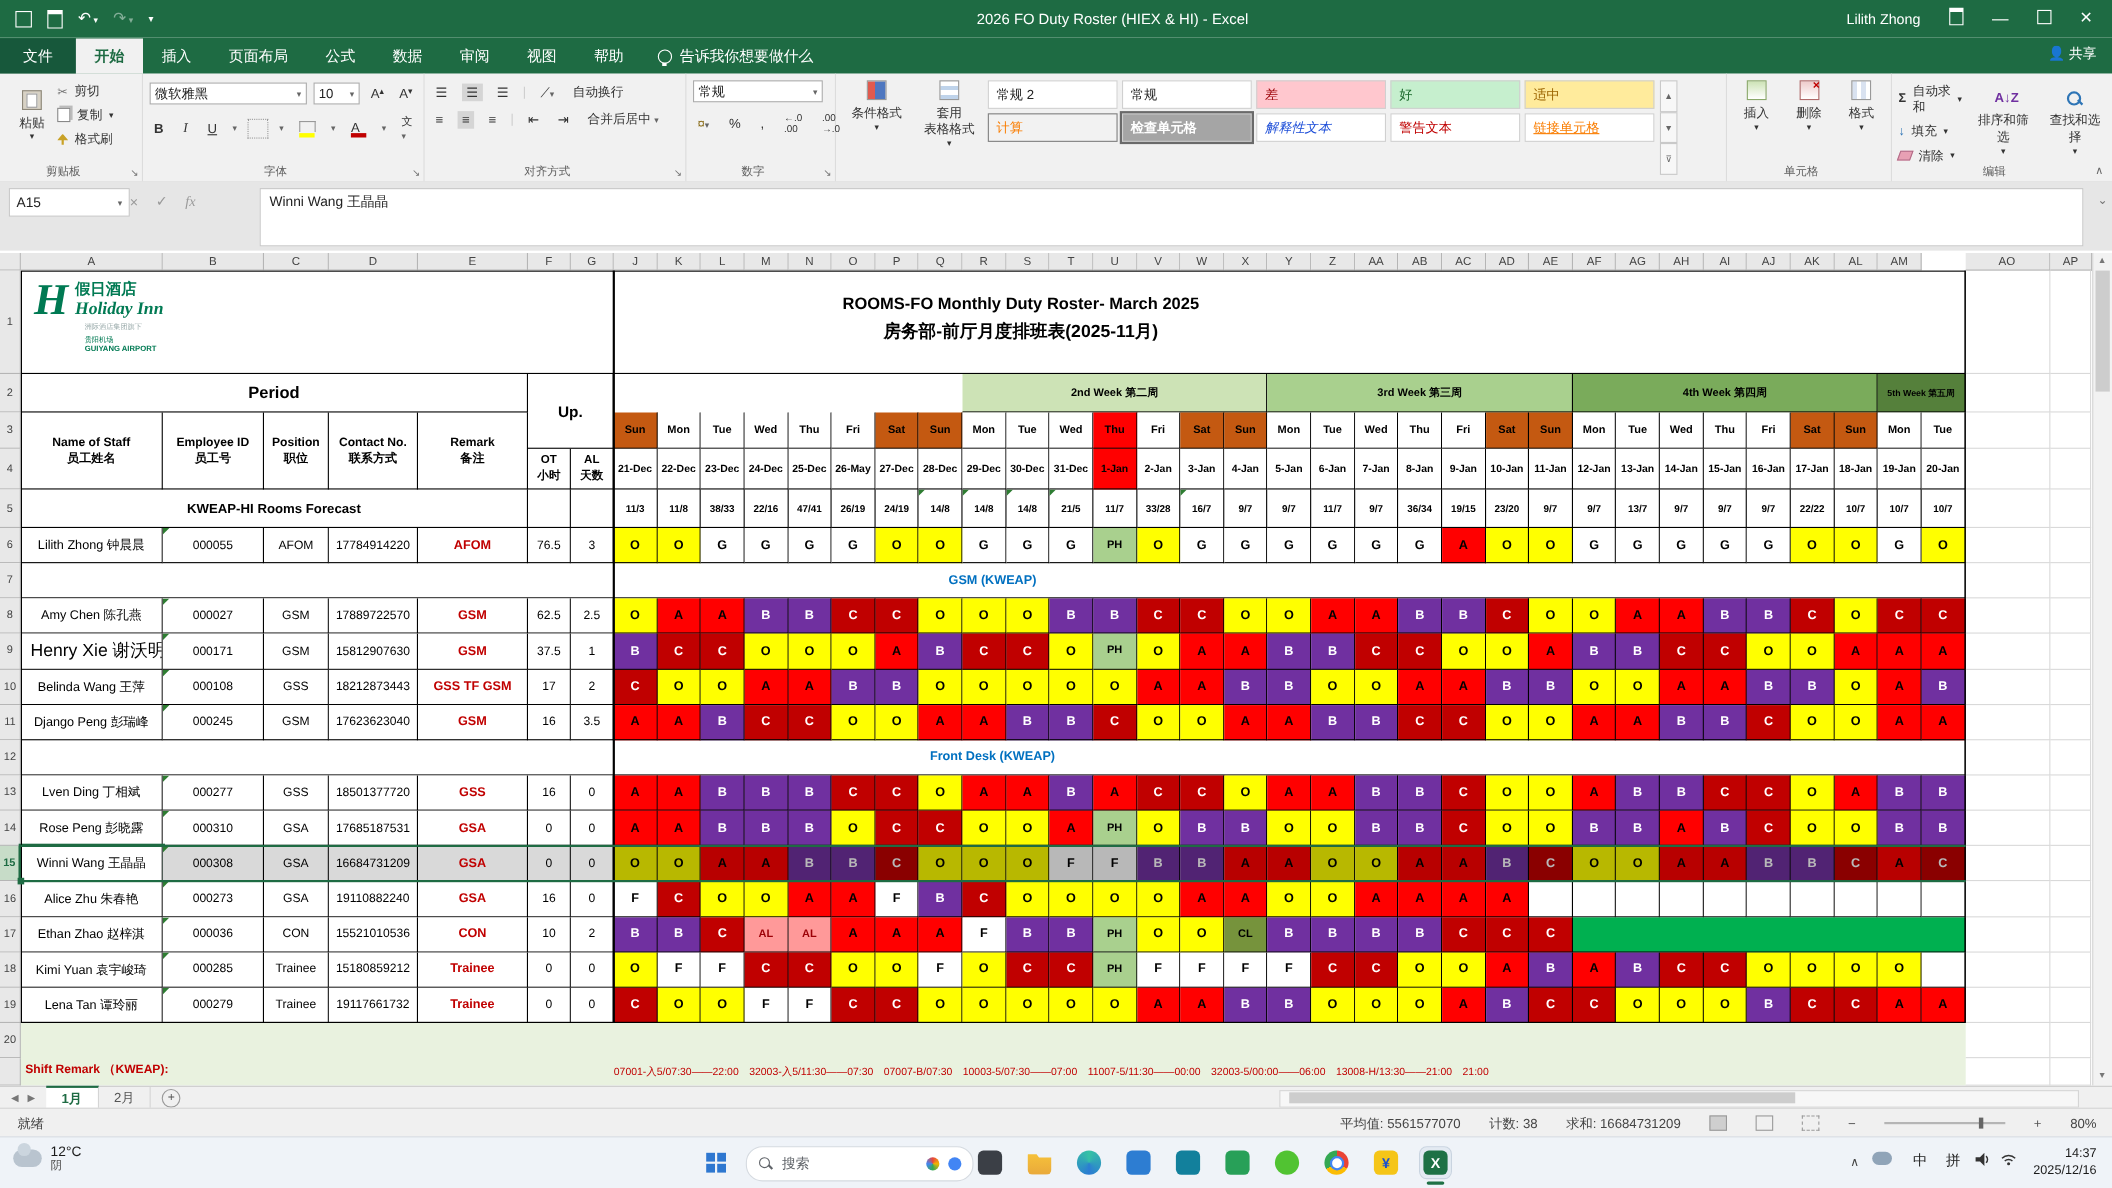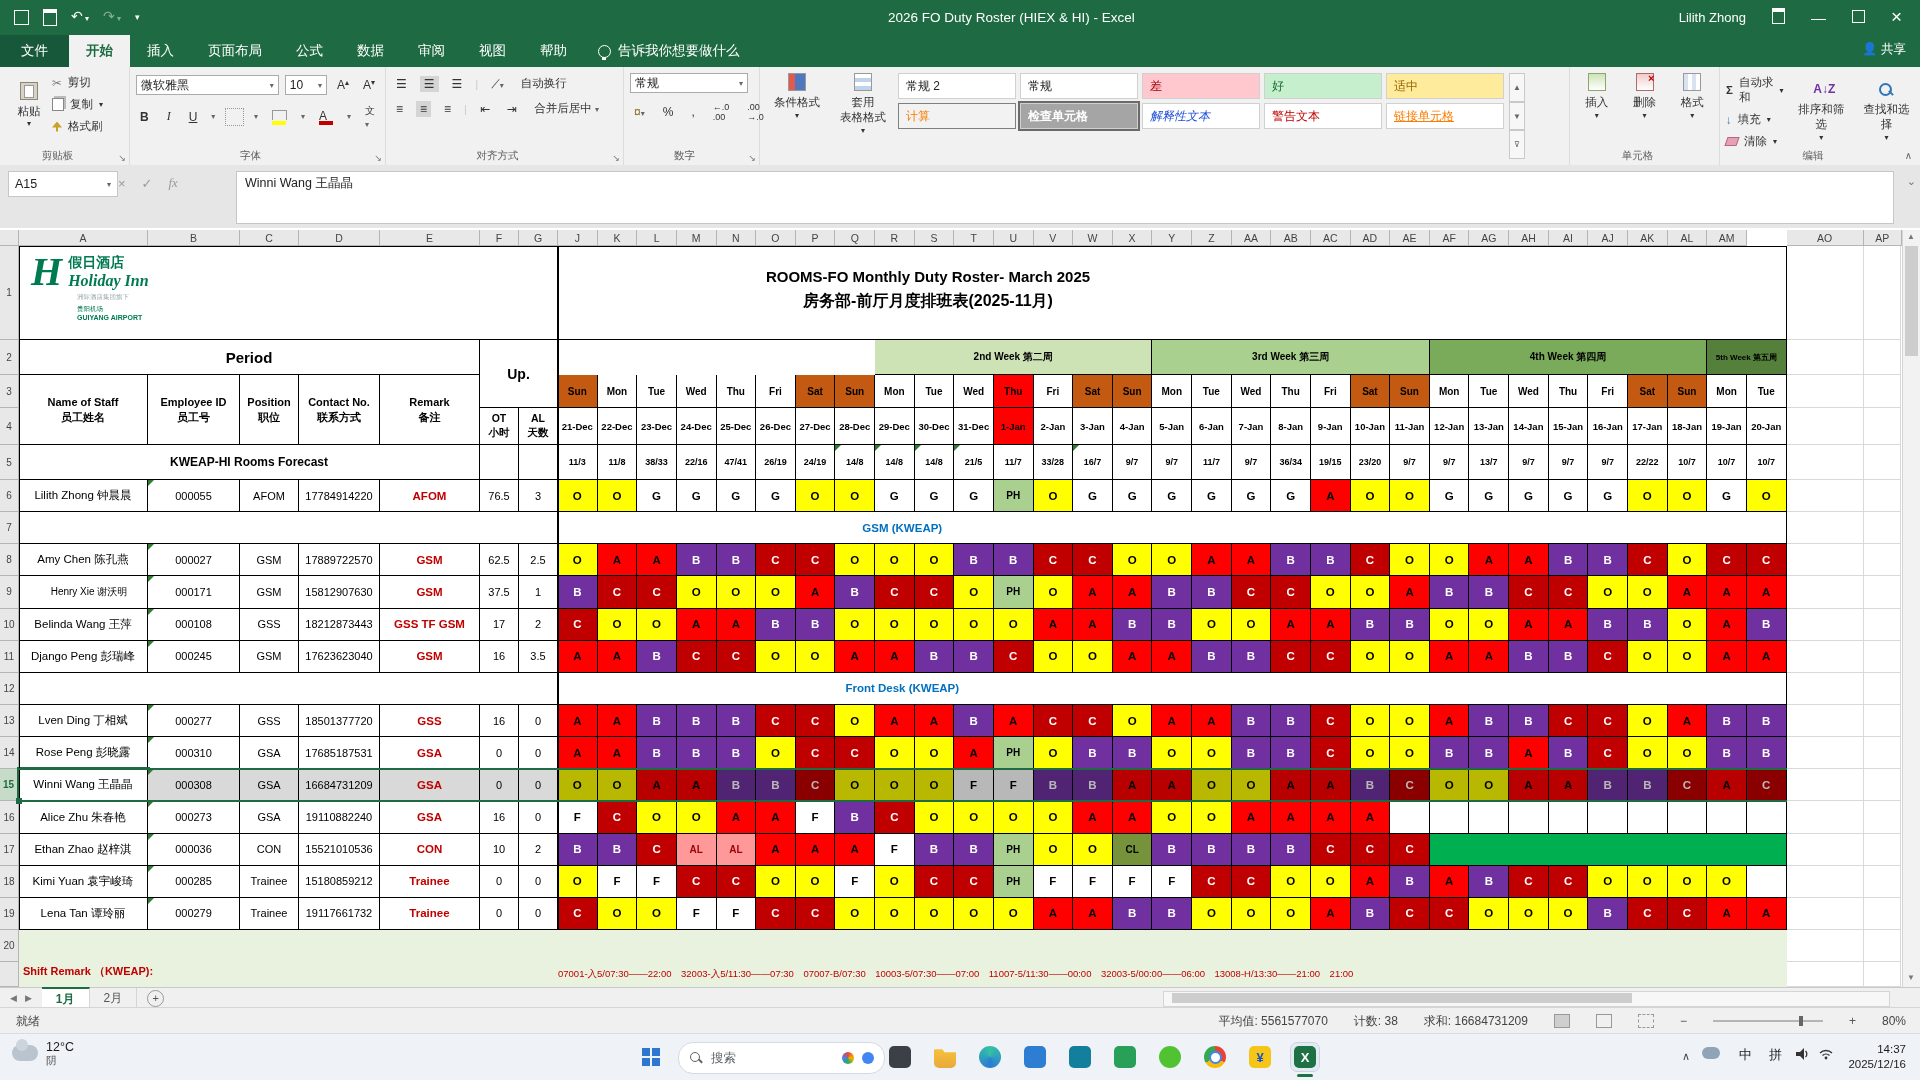--- a/index.html
+++ b/index.html
@@ -425,21 +425,21 @@
     <div class="tc " style="position: absolute; left: 558px; top: 180px; width: 39.63px; height: 37px; background: rgb(255, 255, 255); font-size: 9.5px; font-weight: bold;">21-Dec</div>
     <div class="tc " style="position: absolute; left: 597.63px; top: 147px; width: 39.63px; height: 33px; background: rgb(255, 255, 255); font-size: 10px; font-weight: bold;">Mon</div>
     <div class="tc " style="position: absolute; left: 597.63px; top: 180px; width: 39.63px; height: 37px; background: rgb(255, 255, 255); font-size: 9.5px; font-weight: bold;">22-Dec</div>
     <div class="tc " style="position: absolute; left: 637.26px; top: 147px; width: 39.63px; height: 33px; background: rgb(255, 255, 255); font-size: 10px; font-weight: bold;">Tue</div>
     <div class="tc " style="position: absolute; left: 637.26px; top: 180px; width: 39.63px; height: 37px; background: rgb(255, 255, 255); font-size: 9.5px; font-weight: bold;">23-Dec</div>
     <div class="tc " style="position: absolute; left: 676.89px; top: 147px; width: 39.63px; height: 33px; background: rgb(255, 255, 255); font-size: 10px; font-weight: bold;">Wed</div>
     <div class="tc " style="position: absolute; left: 676.89px; top: 180px; width: 39.63px; height: 37px; background: rgb(255, 255, 255); font-size: 9.5px; font-weight: bold;">24-Dec</div>
     <div class="tc " style="position: absolute; left: 716.52px; top: 147px; width: 39.63px; height: 33px; background: rgb(255, 255, 255); font-size: 10px; font-weight: bold;">Thu</div>
     <div class="tc " style="position: absolute; left: 716.52px; top: 180px; width: 39.63px; height: 37px; background: rgb(255, 255, 255); font-size: 9.5px; font-weight: bold;">25-Dec</div>
     <div class="tc " style="position: absolute; left: 756.15px; top: 147px; width: 39.63px; height: 33px; background: rgb(255, 255, 255); font-size: 10px; font-weight: bold;">Fri</div>
-    <div class="tc " style="position: absolute; left: 756.15px; top: 180px; width: 39.63px; height: 37px; background: rgb(255, 255, 255); font-size: 9.5px; font-weight: bold;">26-Dec</div>
+    <div class="tc " style="position: absolute; left: 756.15px; top: 180px; width: 39.63px; height: 37px; background: rgb(255, 255, 255); font-size: 9.5px; font-weight: bold;">26-May</div>
     <div class="tc " style="position: absolute; left: 795.78px; top: 147px; width: 39.63px; height: 33px; background: rgb(196, 89, 17); font-size: 10px; font-weight: bold;">Sat</div>
     <div class="tc " style="position: absolute; left: 795.78px; top: 180px; width: 39.63px; height: 37px; background: rgb(255, 255, 255); font-size: 9.5px; font-weight: bold;">27-Dec</div>
     <div class="tc " style="position: absolute; left: 835.41px; top: 147px; width: 39.63px; height: 33px; background: rgb(196, 89, 17); font-size: 10px; font-weight: bold;">Sun</div>
     <div class="tc " style="position: absolute; left: 835.41px; top: 180px; width: 39.63px; height: 37px; background: rgb(255, 255, 255); font-size: 9.5px; font-weight: bold;">28-Dec</div>
     <div class="tc " style="position: absolute; left: 875.04px; top: 147px; width: 39.63px; height: 33px; background: rgb(255, 255, 255); font-size: 10px; font-weight: bold;">Mon</div>
     <div class="tc " style="position: absolute; left: 875.04px; top: 180px; width: 39.63px; height: 37px; background: rgb(255, 255, 255); font-size: 9.5px; font-weight: bold;">29-Dec</div>
     <div class="tc " style="position: absolute; left: 914.67px; top: 147px; width: 39.63px; height: 33px; background: rgb(255, 255, 255); font-size: 10px; font-weight: bold;">Tue</div>
     <div class="tc " style="position: absolute; left: 914.67px; top: 180px; width: 39.63px; height: 37px; background: rgb(255, 255, 255); font-size: 9.5px; font-weight: bold;">30-Dec</div>
     <div class="tc " style="position: absolute; left: 954.3px; top: 147px; width: 39.63px; height: 33px; background: rgb(255, 255, 255); font-size: 10px; font-weight: bold;">Wed</div>
     <div class="tc " style="position: absolute; left: 954.3px; top: 180px; width: 39.63px; height: 37px; background: rgb(255, 255, 255); font-size: 9.5px; font-weight: bold;">31-Dec</div>
@@ -587,21 +587,21 @@
     <div class="tc " style="position: absolute; left: 1390.23px; top: 316.29px; width: 39.63px; height: 32.145px; background: rgb(255, 255, 0); color: rgb(0, 0, 0); font-size: 11.5px; font-weight: bold;">O</div>
     <div class="tc " style="position: absolute; left: 1429.86px; top: 316.29px; width: 39.63px; height: 32.145px; background: rgb(255, 255, 0); color: rgb(0, 0, 0); font-size: 11.5px; font-weight: bold;">O</div>
     <div class="tc " style="position: absolute; left: 1469.49px; top: 316.29px; width: 39.63px; height: 32.145px; background: rgb(255, 0, 0); color: rgb(0, 0, 0); font-size: 11.5px; font-weight: bold;">A</div>
     <div class="tc " style="position: absolute; left: 1509.12px; top: 316.29px; width: 39.63px; height: 32.145px; background: rgb(255, 0, 0); color: rgb(0, 0, 0); font-size: 11.5px; font-weight: bold;">A</div>
     <div class="tc " style="position: absolute; left: 1548.75px; top: 316.29px; width: 39.63px; height: 32.145px; background: rgb(112, 48, 160); color: rgb(255, 255, 255); font-size: 11.5px; font-weight: bold;">B</div>
     <div class="tc " style="position: absolute; left: 1588.38px; top: 316.29px; width: 39.63px; height: 32.145px; background: rgb(112, 48, 160); color: rgb(255, 255, 255); font-size: 11.5px; font-weight: bold;">B</div>
     <div class="tc " style="position: absolute; left: 1628.01px; top: 316.29px; width: 39.63px; height: 32.145px; background: rgb(192, 0, 0); color: rgb(255, 255, 255); font-size: 11.5px; font-weight: bold;">C</div>
     <div class="tc " style="position: absolute; left: 1667.64px; top: 316.29px; width: 39.63px; height: 32.145px; background: rgb(255, 255, 0); color: rgb(0, 0, 0); font-size: 11.5px; font-weight: bold;">O</div>
     <div class="tc " style="position: absolute; left: 1707.27px; top: 316.29px; width: 39.63px; height: 32.145px; background: rgb(192, 0, 0); color: rgb(255, 255, 255); font-size: 11.5px; font-weight: bold;">C</div>
     <div class="tc " style="position: absolute; left: 1746.9px; top: 316.29px; width: 39.63px; height: 32.145px; background: rgb(192, 0, 0); color: rgb(255, 255, 255); font-size: 11.5px; font-weight: bold;">C</div>
-    <div class="tc " style="position: absolute; left: 19px; top: 348.435px; width: 129px; height: 32.145px; font-size: 10px; background: rgb(255, 255, 255); padding-left: 12px;">Henry Xie 谢沃明</div>
+    <div class="tc " style="position: absolute; left: 19px; top: 348.435px; width: 129px; height: 32.145px; font-size: 16px; background: rgb(255, 255, 255); padding-left: 12px;">Henry Xie 谢沃明</div>
     <div class="tc note" style="position: absolute; left: 148px; top: 348.435px; width: 92px; height: 32.145px; font-size: 11px; background: rgb(255, 255, 255);">000171</div>
     <div class="tc " style="position: absolute; left: 240px; top: 348.435px; width: 59px; height: 32.145px; font-size: 11px; background: rgb(255, 255, 255);">GSM</div>
     <div class="tc " style="position: absolute; left: 299px; top: 348.435px; width: 81px; height: 32.145px; font-size: 11px; background: rgb(255, 255, 255);">15812907630</div>
     <div class="tc " style="position: absolute; left: 380px; top: 348.435px; width: 100px; height: 32.145px; font-size: 11.5px; font-weight: bold; color: rgb(192, 0, 0); background: rgb(255, 255, 255);">GSM</div>
     <div class="tc " style="position: absolute; left: 480px; top: 348.435px; width: 39px; height: 32.145px; font-size: 11px; background: rgb(255, 255, 255);">37.5</div>
     <div class="tc " style="position: absolute; left: 519px; top: 348.435px; width: 39px; height: 32.145px; font-size: 11px; background: rgb(255, 255, 255);">1</div>
     <div class="tc " style="position: absolute; left: 558px; top: 348.435px; width: 39.63px; height: 32.145px; background: rgb(112, 48, 160); color: rgb(255, 255, 255); font-size: 11.5px; font-weight: bold;">B</div>
     <div class="tc " style="position: absolute; left: 597.63px; top: 348.435px; width: 39.63px; height: 32.145px; background: rgb(192, 0, 0); color: rgb(255, 255, 255); font-size: 11.5px; font-weight: bold;">C</div>
     <div class="tc " style="position: absolute; left: 637.26px; top: 348.435px; width: 39.63px; height: 32.145px; background: rgb(192, 0, 0); color: rgb(255, 255, 255); font-size: 11.5px; font-weight: bold;">C</div>
     <div class="tc " style="position: absolute; left: 676.89px; top: 348.435px; width: 39.63px; height: 32.145px; background: rgb(255, 255, 0); color: rgb(0, 0, 0); font-size: 11.5px; font-weight: bold;">O</div>

